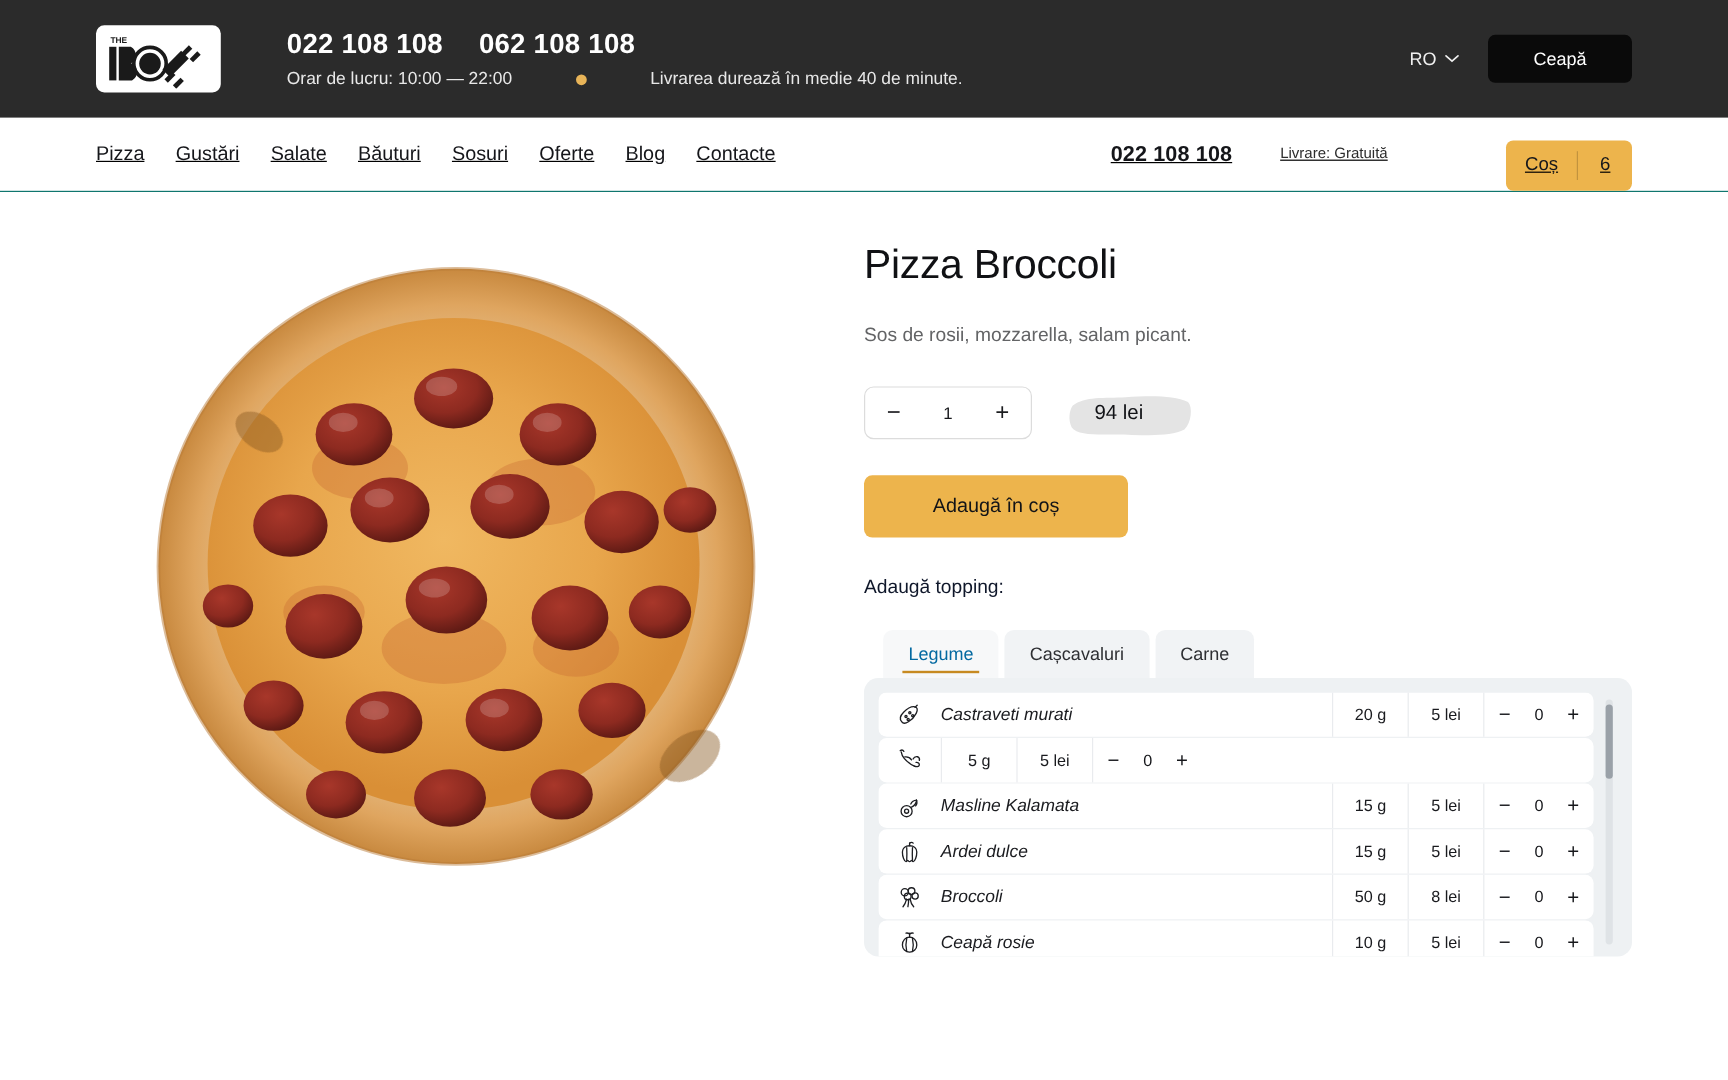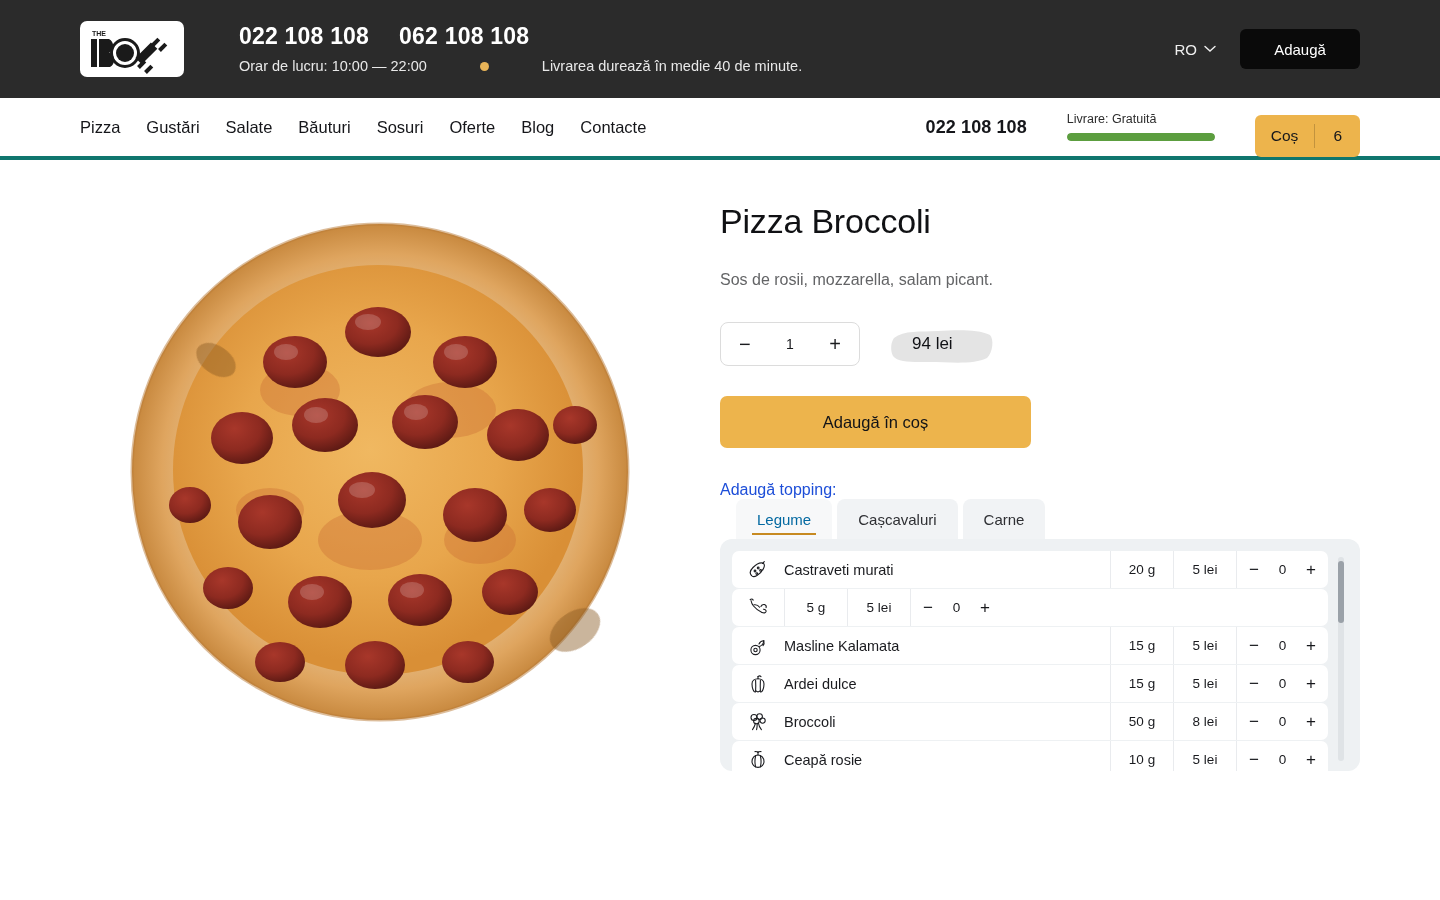--- a/index.html
+++ b/index.html
@@ -73,42 +73,43 @@
     width: 120px; height: 40px;
     font-size: 15px;
     font-family: inherit;
     cursor: pointer;
   }
 
   
   .navbar {
     height: 62px;
     background: #ffffff;
-    border-bottom: 4px solid #0f766e;
+    border-bottom: 1px solid #0f766e;
     display: flex; align-items: center;
     padding: 0 80px;
+    text-decoration: underline;
   }
   .nav-links { display: flex; gap: 26px; }
   .nav-links a {
     color: #15161a;
     font-size: 16.5px;
     text-decoration: none;
     white-space: nowrap;
   }
   .nav-right {
     margin-left: auto;
     display: flex; align-items: center; gap: 40px;
   }
   .nav-phone {
     font-size: 18px; font-weight: bold; color: #15161a;
     letter-spacing: .1px;
   }
   .delivery {
     width: 148px;
-    display: flex; flex-direction: column; gap: 8px;
+    display: flex; flex-direction: row; gap: 8px;
   }
   .delivery-label { font-size: 12.5px; color: #2c2c2c; line-height: 1; }
   .progress-track {
     height: 8px; border-radius: 5px; background: #e6e6e6; overflow: hidden;
   }
   .progress-fill { height: 100%; border-radius: 5px; background: #5c9e3f; }
   .cart {
     display: flex; align-items: center;
     background: #edb44c;
     border-radius: 6px;
@@ -166,31 +167,31 @@
     padding: 9px 22px;
     font-size: 17px; color: #111216;
   }
   .price-chip .brush {
     position: absolute; inset: 0;
     z-index: 0;
   }
   .price-chip span { position: relative; z-index: 1; }
 
   .btn-add {
-    width: 311px; height: 52px;
+    width: 220px; height: 52px;
     background: #edb44c;
     border: none; border-radius: 7px;
     font-size: 16.5px; color: #121317;
     font-family: inherit;
     cursor: pointer;
     display: block;
     margin-bottom: 33px;
   }
 
-  .topping-label { font-size: 16px; color: #1d4ed8; }
+  .topping-label { font-size: 16px; color: #0f172a; margin-bottom: 26px; }
 
   
   .tabs { display: flex; gap: 5px; padding-left: 16px; }
   .tab {
     background: #f1f3f5;
     border: none;
     border-radius: 8px 8px 0 0;
     padding: 12px 21px 11px 21px;
     font-size: 15px;
     color: #2e2f33;
@@ -235,20 +236,21 @@
   .cell-icon {
     width: 52px;
     display: flex; align-items: center; justify-content: center;
     flex: 0 0 auto;
   }
   .cell-name {
     flex: 1;
     display: flex; align-items: center;
     font-size: 14.5px; color: #1a1b1f;
     padding-right: 10px;
+    font-style: italic;
   }
   .cell-weight, .cell-price {
     width: 63px;
     display: flex; align-items: center; justify-content: center;
     font-size: 13.5px; color: #1a1b1f;
     border-left: 1px solid #e9ebee;
     flex: 0 0 auto;
   }
   .cell-stepper {
     width: 92px;
@@ -315,21 +317,21 @@
     </div>
   </div>
 
   <div class="topbar-right">
     <div class="lang">
       <span>RO</span>
       <svg class="chev" width="12" height="8" viewBox="0 0 12 8">
         <path d="M1 1.5 L6 6 L11 1.5" fill="none" stroke="#f0f0f0" stroke-width="1.4" stroke-linecap="round"></path>
       </svg>
     </div>
-    <button class="btn-login">Adaugă</button>
+    <button class="btn-login">Ceapă</button>
   </div>
 </div>
 
 <div class="navbar">
   <nav class="nav-links">
     <a href="#">Pizza</a>
     <a href="#">Gustări</a>
     <a href="#">Salate</a>
     <a href="#">Băuturi</a>
     <a href="#">Sosuri</a>

